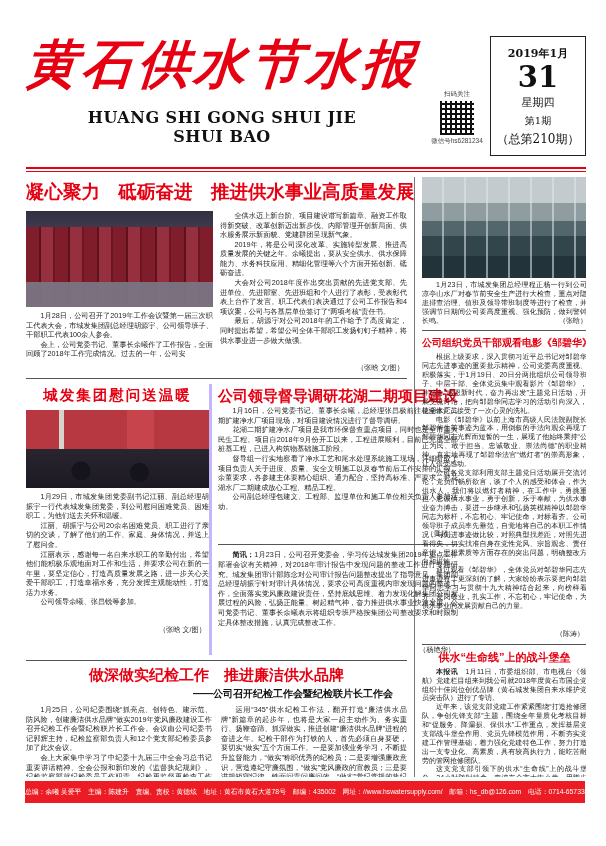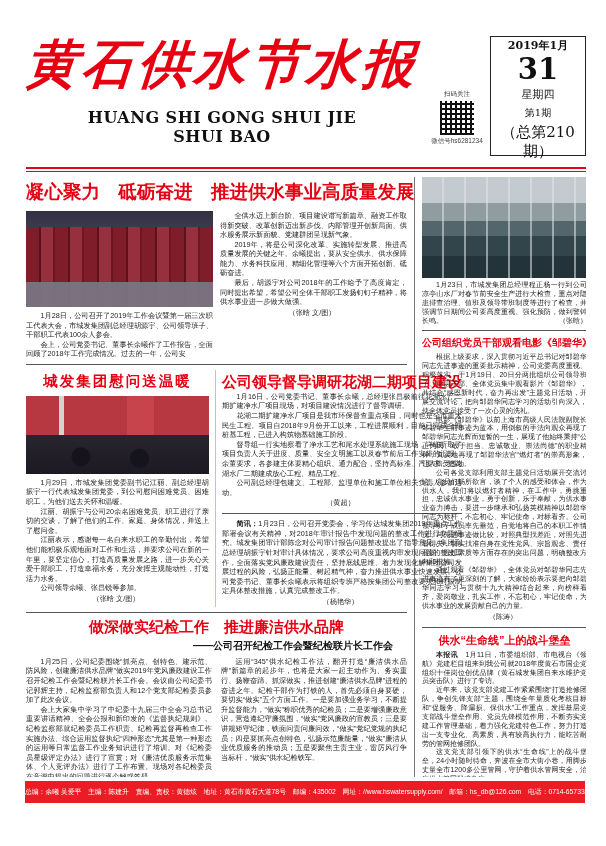--- a/index.html
+++ b/index.html
@@ -14,37 +14,37 @@
     color:#e60012; letter-spacing:4px; transform:skewX(-4deg); }
   .mast-pinyin { position:absolute; top:74px; left:36px; width:320px; text-align:center;
     font-family:"DejaVu Serif",serif; font-weight:bold; font-size:16px; letter-spacing:.5px; color:#111; }
   .mast-org { position:absolute; top:98px; left:6px; font-weight:bold; font-size:11.5px; color:#111; letter-spacing:.5px; }
   .qr-block { position:absolute; left:398px; top:56px; width:66px; text-align:center; }
   .qr-label { font-size:6.5px; color:#444; }
   .qr-code { width:34px; height:34px; margin:2px auto;
     background: repeating-linear-gradient(0deg,#111 0 2px,rgba(0,0,0,0) 2px 5px),
                 repeating-linear-gradient(90deg,#111 0 2px,#fff 2px 5px); }
   .date-box { position:absolute; right:0; top:2px; width:96px; height:120px; border:1.5px solid #222;
-    text-align:center; padding-top:1px; font-family:"DejaVu Serif",serif; color:#111; }
+    text-align:center; padding-top:9px; font-family:"DejaVu Serif",serif; color:#111; }
   .d-month { font-size:11px; font-weight:bold; }
   .d-day { font-size:29px; font-weight:bold; line-height:1.12; }
   .d-week { font-size:11px; margin-top:2px; }
   .d-issue { font-size:10px; margin-top:4px; }
-  .d-total { font-size:15px; margin-top:3px; }
+  .d-total { font-size:12px; margin-top:3px; }
 
   .rule-double { margin:5px 20px 0 26px; height:5px; border-top:2.5px solid #e60012; border-bottom:1px solid #e60012; }
 
   
   main { display:flex; margin:5px 20px 0 26px; height:600px; overflow:hidden; }
   .left-zone { width:389px; padding-right:7px; border-right:1px solid #777; }
   .right-zone { width:172px; padding-left:7px; }
 
   .left-zone p { font-size:7.2px; line-height:1.33; color:#1c1c1c; text-indent:2em; text-align:justify; }
   .right-zone p { font-size:7px; line-height:1.27; color:#1c1c1c; text-indent:2em; text-align:justify; }
-  .byline { text-align:center; font-size:7.2px; padding-right:3px; color:#1c1c1c; margin-top:1px; }
+  .byline { text-align:right; font-size:7.2px; padding-right:3px; color:#1c1c1c; margin-top:18px; }
   .right-zone .byline { font-size:7px; }
   .hrule { border-top:1px solid #555; margin:5px 0; }
 
   .lead-headline { text-align:left; font-size:18.5px; font-weight:bold; color:#e60012;
     white-space:nowrap; margin:2px 0 7px; }
   .lead-row { display:flex; gap:7px; }
   .lead-col1 { width:187px; }
   .lead-col2 { flex:1; }
 
   .photo { background-color:#888; }
@@ -55,21 +55,21 @@
   .photo-visit { width:183px; height:78px; margin:0 auto 4px;
     background: radial-gradient(circle at 30% 78%,#15131c 9px,rgba(0,0,0,0) 10px),
                 radial-gradient(circle at 62% 80%,#15131c 9px,rgba(0,0,0,0) 10px),
                 linear-gradient(180deg,rgba(0,0,0,0) 0%,rgba(0,0,0,0) 50%,#29252f 50%,#1c1923 100%),
                 linear-gradient(90deg,#b73840 0%,#b73840 18%,#d8d2cc 18%,#d8d2cc 21%,#b73840 21%,#b73840 55%,#c8444c 55%,#c8444c 70%,#b73840 70%); }
   .photo-plant { width:165px; height:101px; margin-bottom:3px;
     background: repeating-linear-gradient(90deg,rgba(0,0,0,0) 0 20px,rgba(225,230,232,.55) 20px 22px),
                 linear-gradient(180deg,#c3cbce 0%,#c3cbce 26%,#8f9da1 26%,#8f9da1 44%,#53666b 44%,#53666b 58%,#31454b 58%,#31454b 78%,#22343a 78%); }
 
   .mid-row { display:flex; }
-  .col-warm { width:193px; padding-right:6px; border-right:1px solid #c4b5fd; }
+  .col-warm { width:193px; padding-right:0; border-right:3px solid #c4b5fd; }
   .col-huahu { flex:1; padding-left:6px; }
   .col-warm h2 { text-align:center; font-size:14.5px; color:#e60012; letter-spacing:2px; margin:2px 0 5px; }
   .col-huahu h2 { font-size:15px; color:#e60012; white-space:nowrap; margin:3px 0 0; }
   .brief-lead, .wire-lead { font-weight:bold;margin-top:17px; }
 
   .bottom-art h2 { text-align:center; font-size:15px; color:#e60012; margin:3px 0 2px; }
   .subhead { text-align:right; padding-right:14px; font-size:10px; font-weight:bold; color:#111; margin-bottom:4px; }
   .two-col { display:flex; gap:9px; }
   .two-col .col { flex:1; }
 
@@ -113,20 +113,21 @@
         <h1 class="lead-headline">凝心聚力　砥砺奋进　推进供水事业高质量发展</h1>
         <div class="lead-row">
           <div class="lead-col1">
             <div class="photo photo-meeting" aria-label="会议现场，受表彰代表举锦旗合影"></div>
             <p>1月28日，公司召开了2019年工作会议暨第一届三次职工代表大会，市城发集团副总经理胡源宇、公司领导班子、干部职工代表100余人参会。</p>
             <p>会上，公司党委书记、董事长余曦作了工作报告，全面回顾了2018年工作完成情况。过去的一年，公司安</p>
           </div>
           <div class="lead-col2">
             <p>全供水迈上新台阶、项目建设谱写新篇章、融资工作取得新突破、改革创新迈出新步伐、内部管理开创新局面、供水服务展示新面貌、党建群团呈现新气象。</p>
             <p>2019年，将是公司深化改革、实施转型发展、推进高质量发展的关键之年。余曦提出，要从安全供水、供水保障能力、水务科技应用、精细化管理等六个方面开拓创新、砥砺奋进。</p>
+            <p>大会对公司2018年度作出突出贡献的先进党支部、先进单位、先进部室、先进班组和个人进行了表彰，受表彰代表上台作了发言。职工代表们表决通过了公司工作报告和4项议案，公司与各基层单位签订了“两项考核”责任书。</p>
             <p>最后，胡源宇对公司2018年的工作给予了高度肯定，同时提出希望，希望公司全体干部职工发扬钉钉子精神，将供水事业进一步做大做强。</p>
             <div class="byline">（张晗 文/图）</div>
           </div>
         </div>
       </article>
 
       <div class="hrule"></div>
 
       <div class="mid-row">
         <article class="col-warm">

